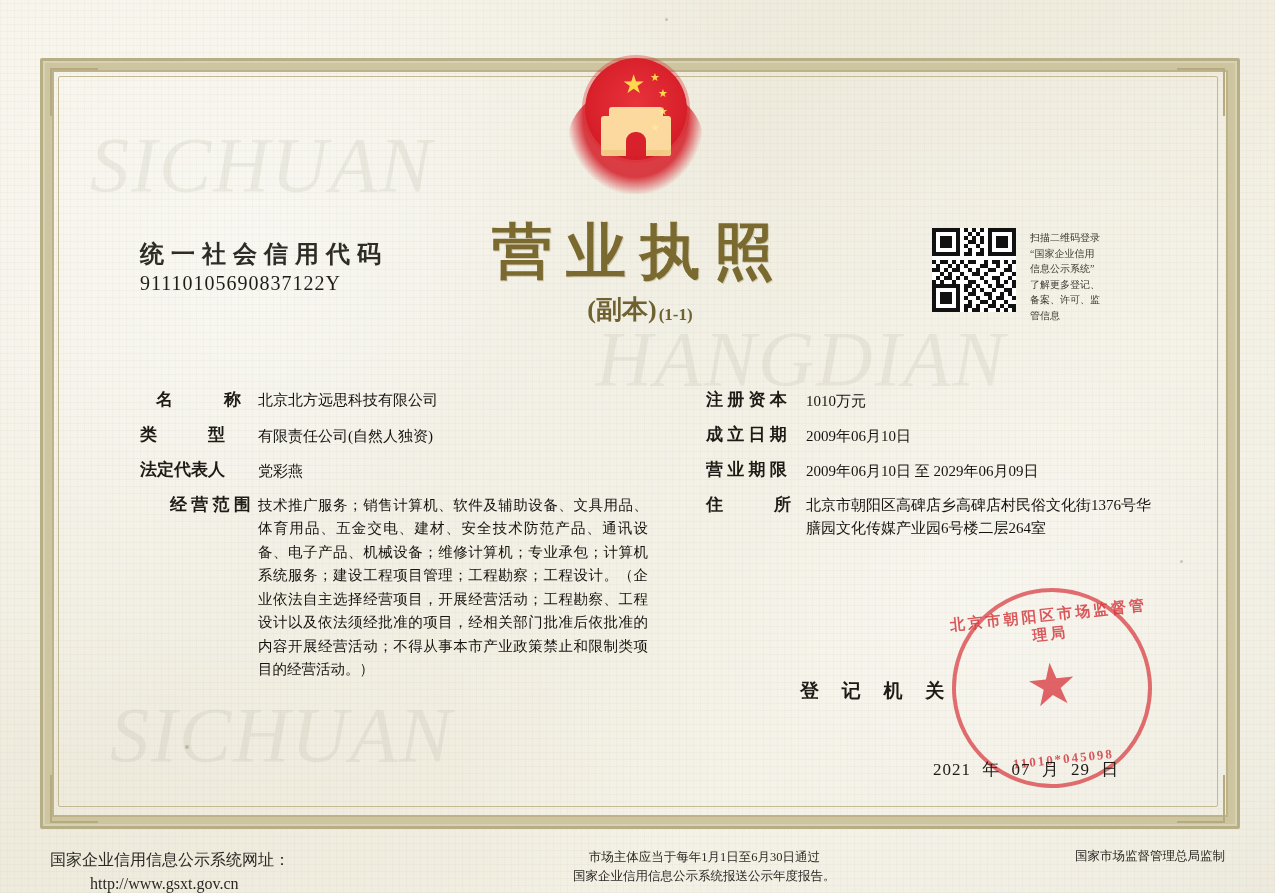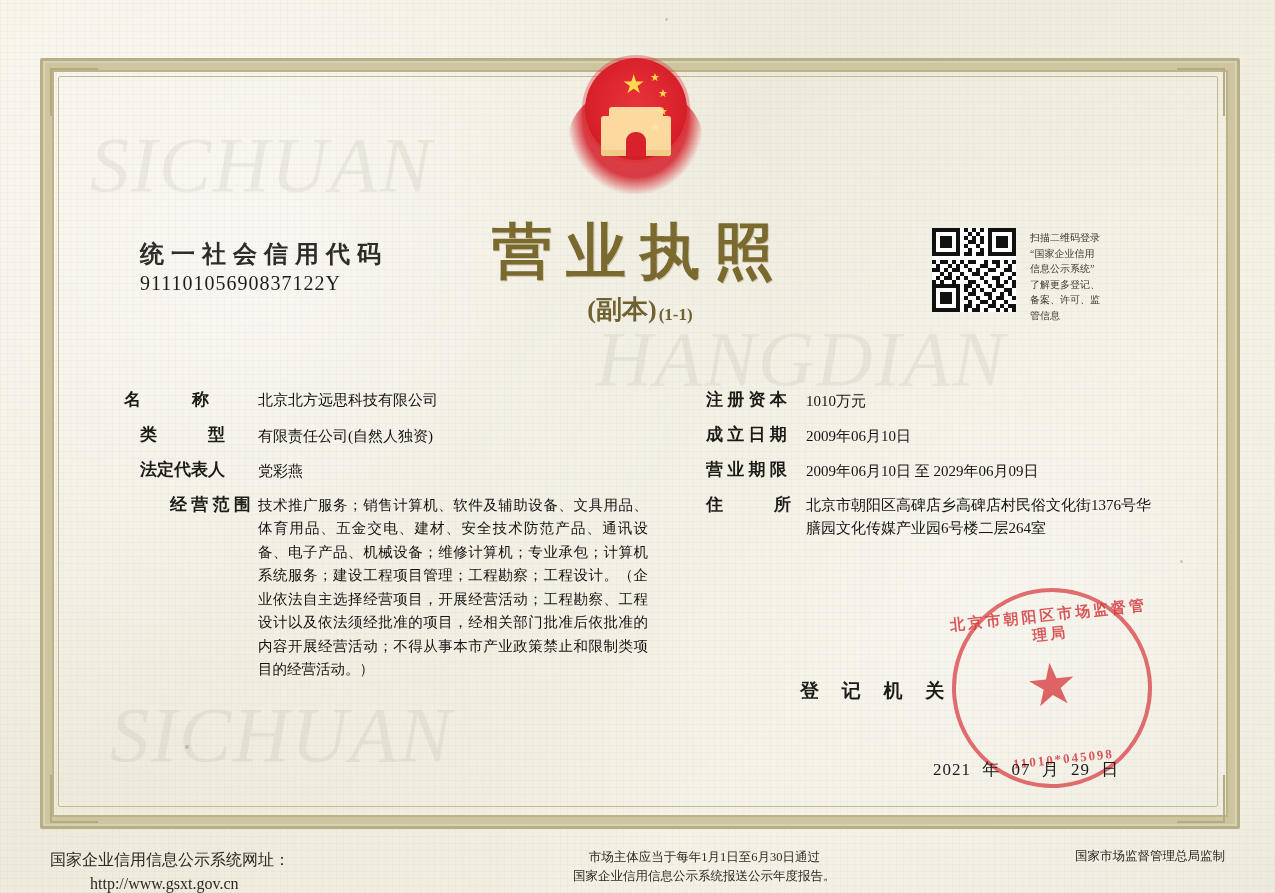--- a/index.html
+++ b/index.html
@@ -482,21 +482,21 @@
   </div>
   <div class="qr-text">
     <div>扫描二维码登录</div>
     <div>“国家企业信用</div>
     <div>信息公示系统”</div>
     <div>了解更多登记、</div>
     <div>备案、许可、监</div>
     <div>管信息</div>
   </div>
 
-  <div class="field-label" style="left:124px; top:388px;">名　　　称</div>
+  <div class="field-label" style="left:156px; top:388px;">名　　　称</div>
   <div class="field-value" style="left:258px; top:390px;font-family:Liberation Mono, monospace;">北京北方远思科技有限公司</div>
 
   <div class="field-label" style="left:140px; top:423px;">类　　　型</div>
   <div class="field-value" style="left:258px; top:425px;">有限责任公司(自然人独资)</div>
 
   <div class="field-label lbl4" style="left:140px; top:458px;">法定代表人</div>
   <div class="field-value" style="left:258px; top:460px;">党彩燕</div>
 
   <div class="field-label" style="left:140px; top:493px;margin-left:30px;">经 营 范 围</div>
   <div class="scope-value">技术推广服务；销售计算机、软件及辅助设备、文具用品、体育用品、五金交电、建材、安全技术防范产品、通讯设备、电子产品、机械设备；维修计算机；专业承包；计算机系统服务；建设工程项目管理；工程勘察；工程设计。（企业依法自主选择经营项目，开展经营活动；工程勘察、工程设计以及依法须经批准的项目，经相关部门批准后依批准的内容开展经营活动；不得从事本市产业政策禁止和限制类项目的经营活动。）</div>

